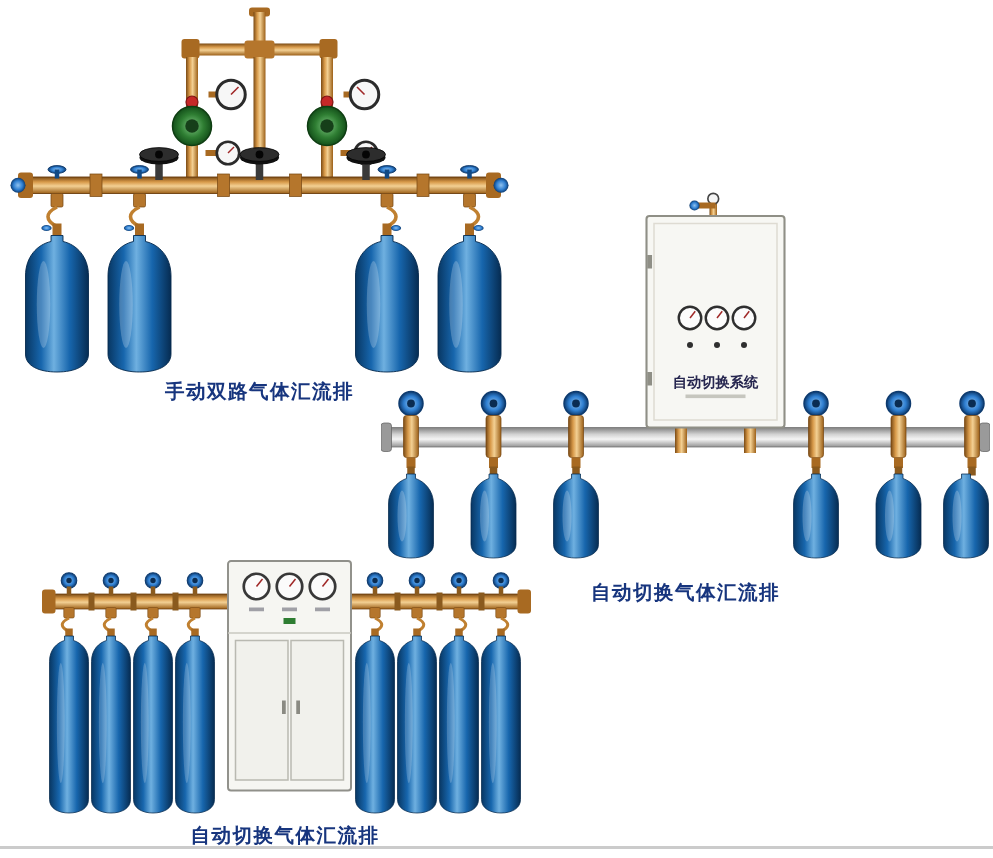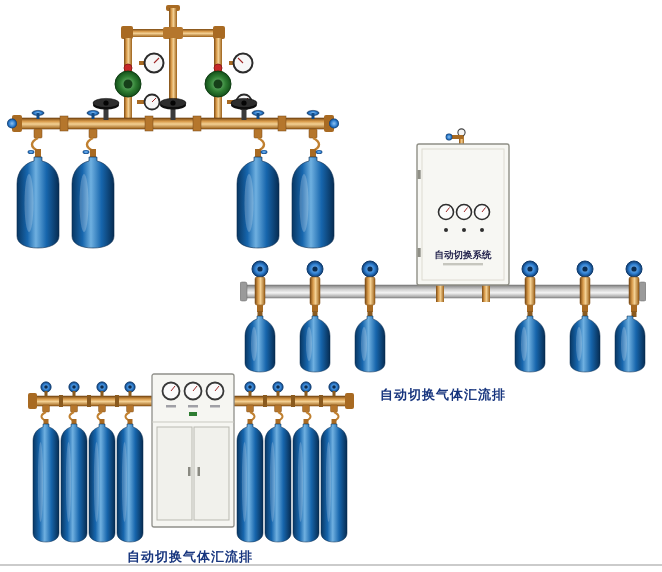--- a/index.html
+++ b/index.html
@@ -6,21 +6,21 @@
   html, body { width:662px; height:572px; }
   body {
     background:#ffffff;
     font-family:"DejaVu Sans", "Liberation Sans", sans-serif;
     position:relative;
     overflow:hidden;
   }
   .page { position:absolute; inset:0; background:#ffffff; }
   .product { position:absolute; }
   .p1 { left:6px;   top:2px;   width:334px; }
-  .p2 { left:240px; top:128px; width:406px; }
+  .p2 { left:254px; top:128px; width:406px; }
   .p3 { left:24px;  top:372px; width:332px; }
   .caption {
     text-align:center;
     font-size:13px;
     font-weight:bold;
     color:#17357e;
     letter-spacing:1px;
     white-space:nowrap;
   }
   .p1 .caption { margin-top:2px; }
@@ -193,20 +193,21 @@
       </g>
       <g transform="translate(252,155)">
         <path d="M-4,0 L-4,4 C-13,6 -21,14 -21,27 L-21,79 C-21,87 -12,91 0,91 C12,91 21,87 21,79 L21,27 C21,14 13,6 4,4 L4,0 Z" fill="url(#aBlue)" stroke="#06294d" stroke-width="0.6"></path>
         <ellipse cx="-9" cy="46" rx="4.5" ry="29" fill="#ffffff" opacity="0.22"></ellipse>
       </g>
       <g transform="translate(307,155)">
         <path d="M-4,0 L-4,4 C-13,6 -21,14 -21,27 L-21,79 C-21,87 -12,91 0,91 C12,91 21,87 21,79 L21,27 C21,14 13,6 4,4 L4,0 Z" fill="url(#aBlue)" stroke="#06294d" stroke-width="0.6"></path>
         <ellipse cx="-9" cy="46" rx="4.5" ry="29" fill="#ffffff" opacity="0.22"></ellipse>
       </g>
     </svg>
+    <div class="caption">手动双路气体汇流排</div>
   </section>
 
   <section class="product p2">
     <svg width="406" height="246" viewBox="0 0 406 246">
       <defs>
         <linearGradient id="bBrassH" x1="0" y1="0" x2="1" y2="0">
           <stop offset="0" stop-color="#7a4a14"></stop>
             <stop offset="0.3" stop-color="#d89a4a"></stop>
           <stop offset="0.55" stop-color="#f3d093"></stop>
             <stop offset="1" stop-color="#9c6018"></stop>

